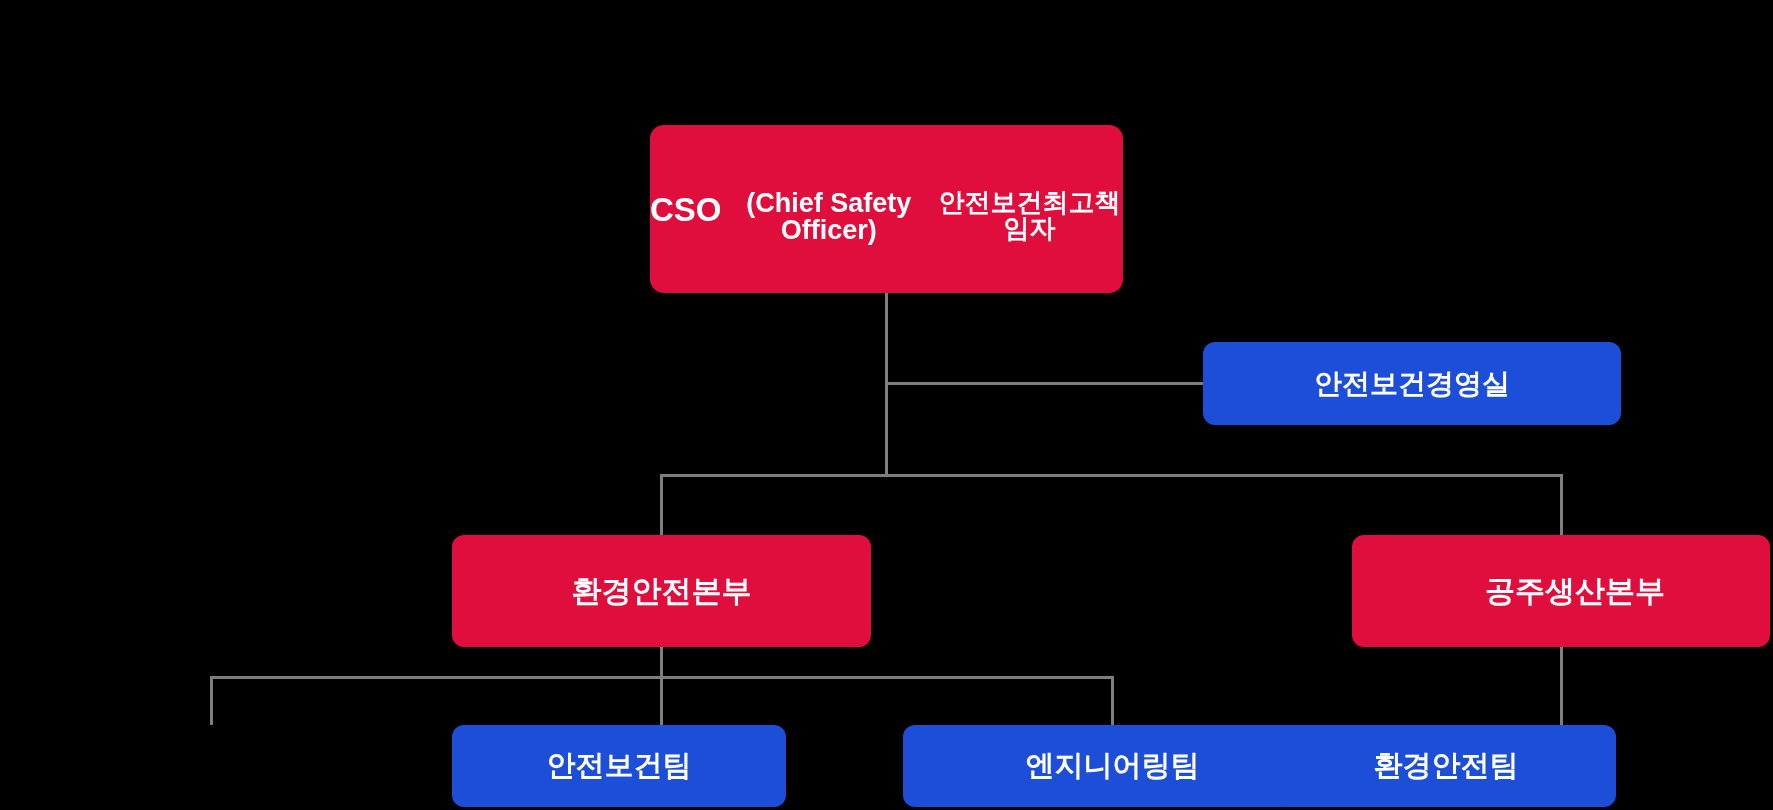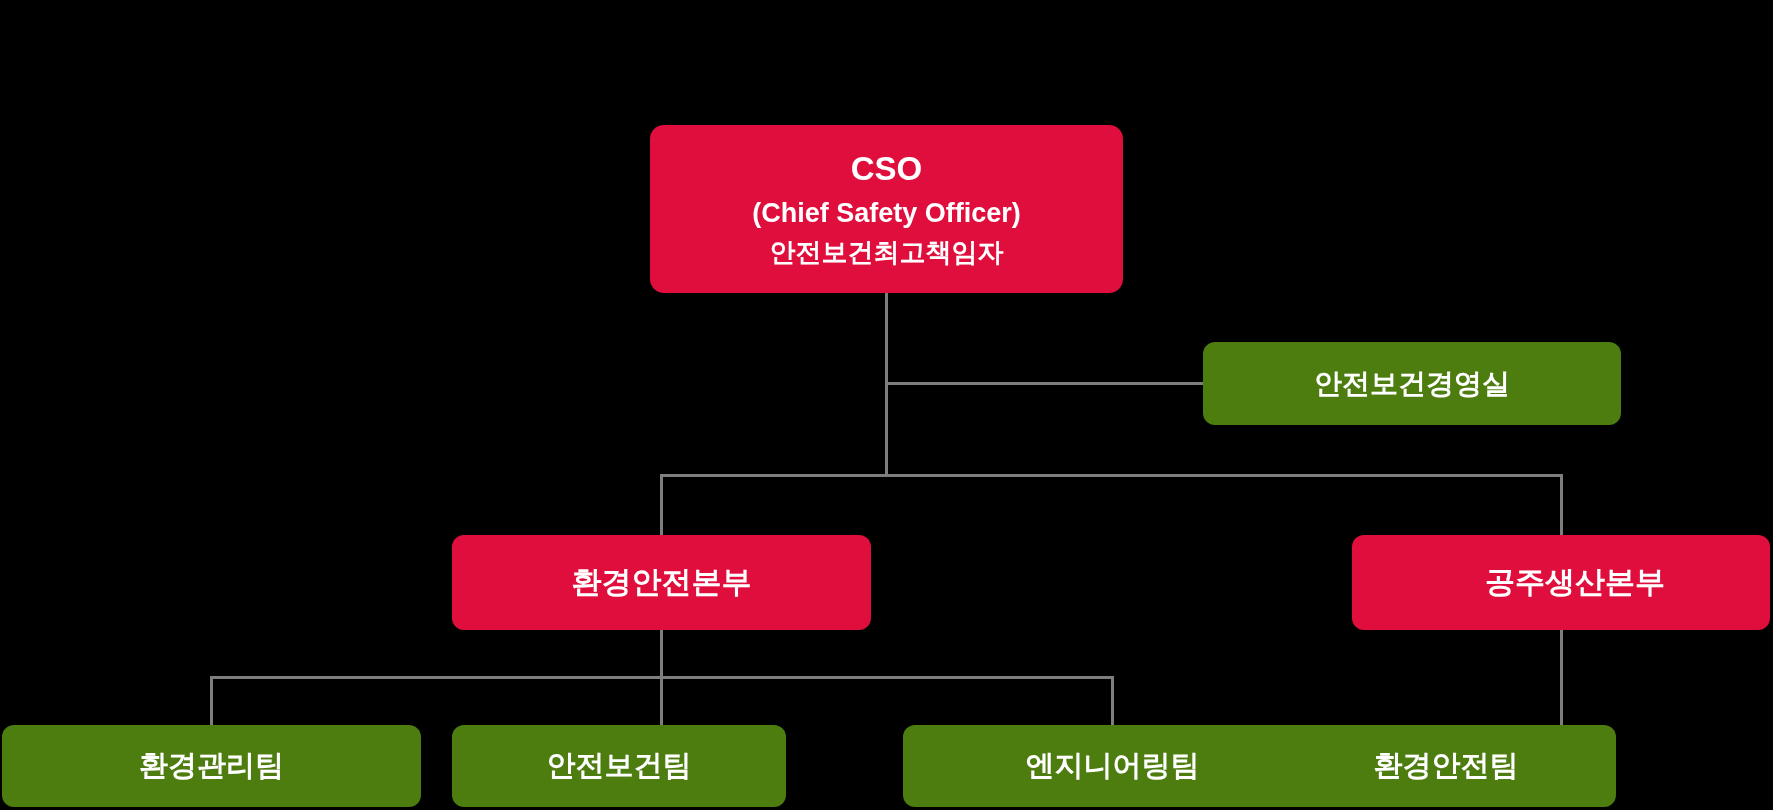--- a/index.html
+++ b/index.html
@@ -25,34 +25,33 @@
     box-sizing: border-box;
     display: flex;
     align-items: center;
     justify-content: center;
     text-align: center;
     font-weight: 700;
     color: #FFFFFF;
     border-radius: 12px;
   }
   .node--red  { background: #E00E3C; }
-  .node--dark { background: #4d7c0f; }
+  .node--dark { background: #1d4ed8; }
 
   .node--root {
     left: 650px; top: 125px; width: 473px; height: 168px;
-    flex-direction: column;
     border-radius: 14px;
   }
   .node--root .root-title    { font-size: 33px; line-height: 1.0; }
   .node--root .root-sub-en   { font-size: 27px; line-height: 1.0; margin-top: 15px; }
   .node--root .root-sub-ko   { font-size: 26px; line-height: 1.0; margin-top: 13px; font-family: Liberation Serif, serif; }
 
   .node--office { left: 1203px; top: 342px; width: 418px; height: 83px; font-size: 28px; }
 
-  .node--division { height: 95px; top: 535px; font-size: 30px; }
+  .node--division { height: 112px; top: 535px; font-size: 30px; }
   .node--division-1 { left: 452px;  width: 419px; }
   .node--division-2 { left: 1352px; width: 418px; padding-left: 28px; }
 
   .node--team { height: 82px; top: 725px; font-size: 29px; }
   .node--team-1 { left: 2px;    width: 419px; }
   .node--team-2 { left: 452px;  width: 334px; }
   .node--team-3 { left: 903px;  width: 419px; }
   .node--team-4 { left: 1276px; width: 340px; }
 
   .connector {
@@ -91,21 +90,20 @@
     <div class="root-sub-en">(Chief Safety Officer)</div>
     <div class="root-sub-ko">안전보건최고책임자</div>
   </div>
 
   <div class="node node--dark node--office">안전보건경영실</div>
 
   <div class="node node--red node--division node--division-1">환경안전본부</div>
 
   <div class="node node--red node--division node--division-2">공주생산본부</div>
 
-  <div class="node node--dark node--team node--team-1">환경관리팀</div>
 
   <div class="node node--dark node--team node--team-2">안전보건팀</div>
 
   <div class="node node--dark node--team node--team-3">엔지니어링팀</div>
 
   <div class="node node--dark node--team node--team-4">환경안전팀</div>
 
 </div>
 
 </body></html>

